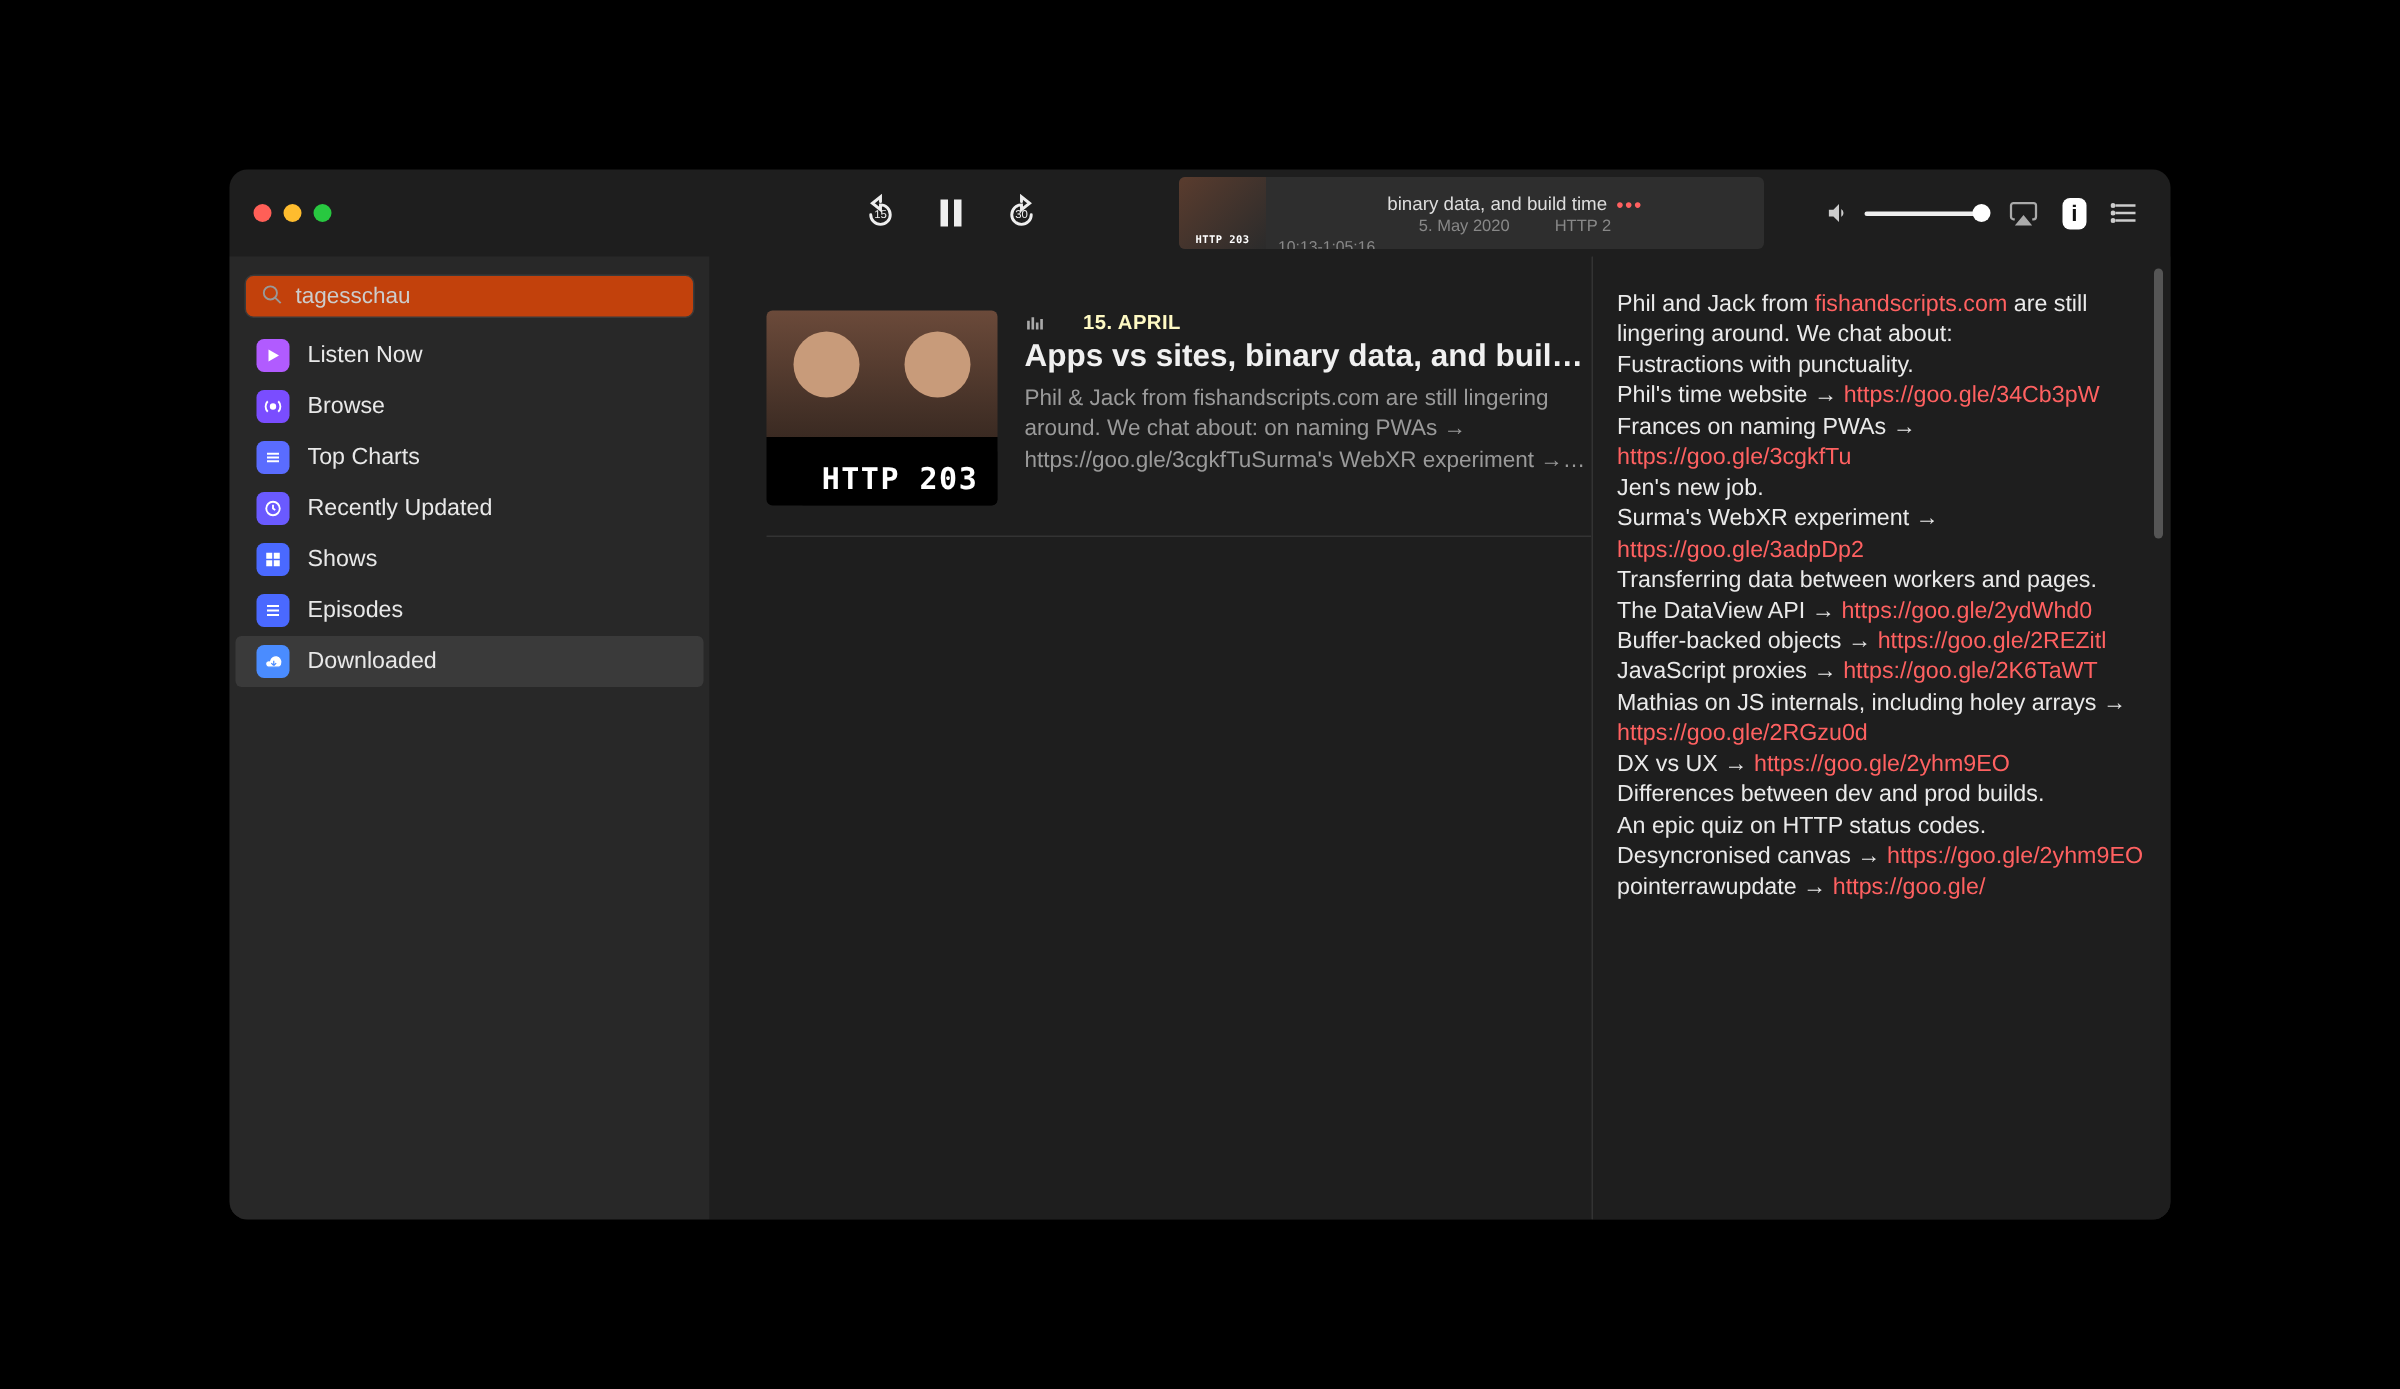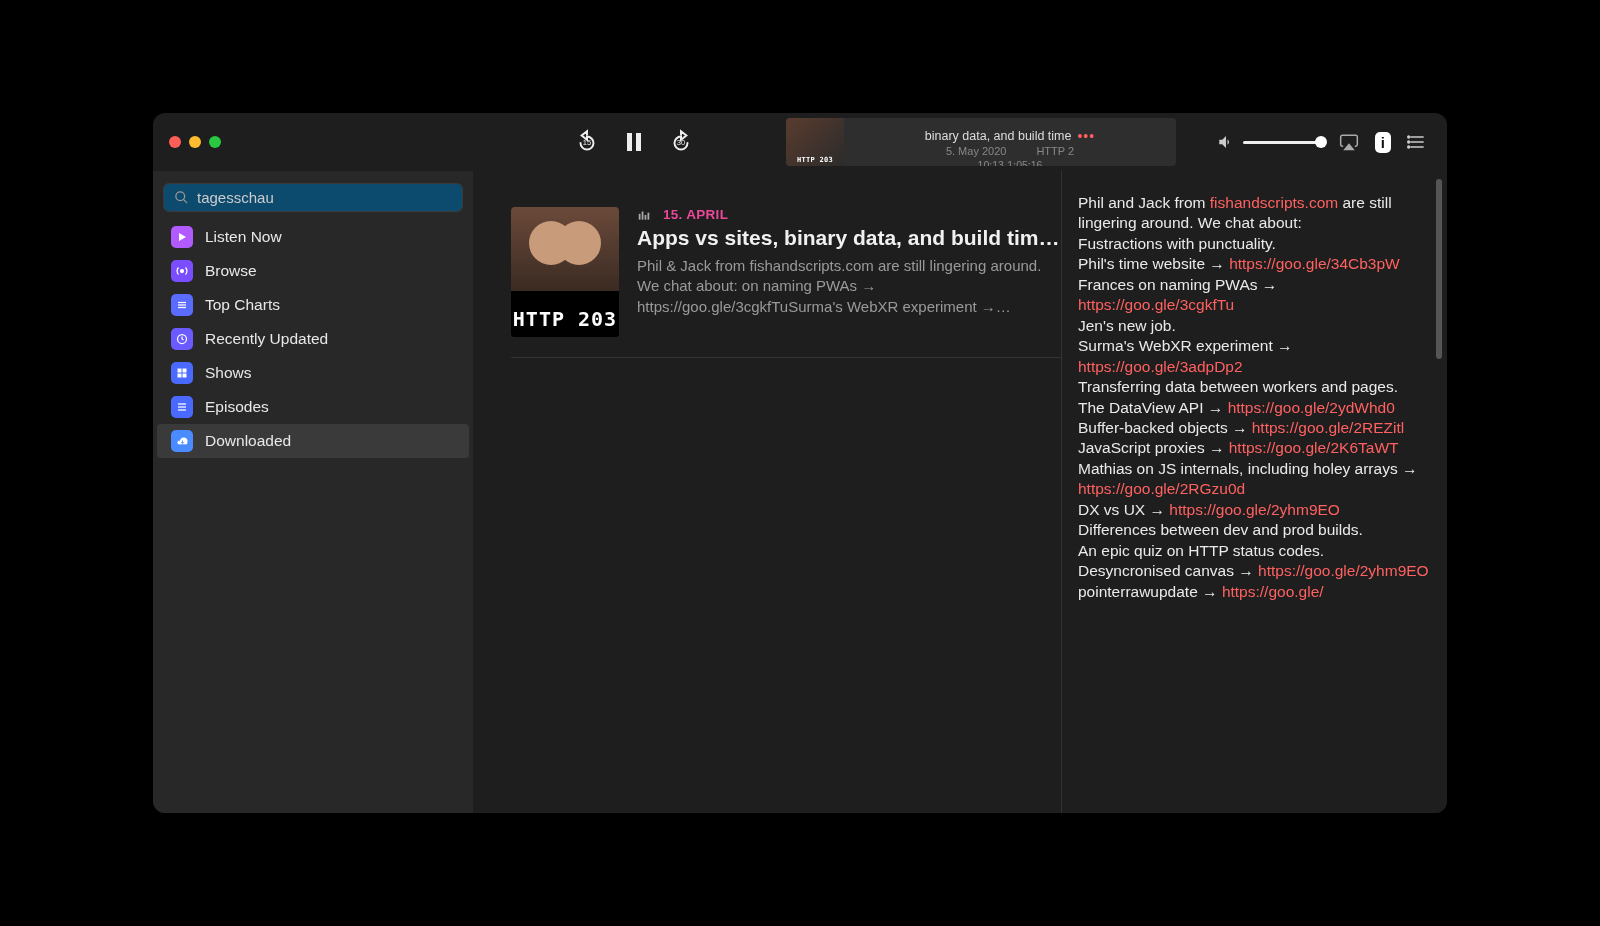--- a/index.html
+++ b/index.html
@@ -98,21 +98,21 @@
   .np-title-row{
     display:flex;align-items:center;gap:6px;justify-content:center;
     white-space:nowrap;color:#ddd;font-size:12.5px;
   }
   .np-dots{color:#ff6060;font-size:14px;letter-spacing:1px;}
   .np-sub-row{
     display:flex;justify-content:center;gap:30px;
     color:#888;font-size:11px;margin-top:1px;
   }
   .np-time-row{
-    display:flex;justify-content:center;
+    display:flex;justify-content:flex-start;
     color:#888;font-size:10.5px;margin-top:2px;
   }
   .np-progress{
     height:2px;background:#555;position:absolute;left:0;right:0;bottom:0;
   }
   .np-progress-fill{height:100%;background:#aaa;width:14%;}
 
   .toolbar-right{
     display:flex;align-items:center;gap:16px;
     padding-right:20px;
@@ -143,22 +143,22 @@
     width: 320px;
     background: #282828;
     flex-shrink: 0;
     padding: 0;
     overflow-y: auto;
   }
   .search-wrap {
     padding: 12px 10px 8px 10px;
   }
   .search {
-    display:flex;align-items:center;gap:8px;
-    background:#0c4a6e;border:1px solid #3a3a3a;border-radius:6px;
+    display:flex;align-items:flex-start;gap:8px;
+    background:#c2410c;border:1px solid #3a3a3a;border-radius:6px;
     padding:5px 10px;color:#ccc;font-size:15px;
   }
   .sec-header{
     color:#888;font-size:12.5px;font-weight:600;
     padding:6px 14px 4px 14px;
   }
   .side-item{
     display:flex;align-items:center;gap:12px;
     padding:6px 14px;font-size:15.5px;color:#e8e8e8;
     border-radius:4px;margin:0 4px;cursor:pointer;
@@ -183,42 +183,42 @@
     background:#1e1e1e;
   }
   .episode-col{
     flex:1;padding:36px 0 0 38px;min-width:0;overflow:hidden;
   }
   .episode-row{
     display:flex;gap:18px;border-bottom:1px solid #333;
     padding-bottom:20px;margin-right:0;
   }
   .ep-art{
-    width:108px;height:130px;flex-shrink:0;
+    width:130px;height:130px;flex-shrink:0;
     background:linear-gradient(180deg,#6b4a3a 0%,#3a2a22 65%,#000 65%);
     border-radius:4px;position:relative;overflow:hidden;
-    display:flex;align-items:flex-end;justify-content:center;
+    display:flex;align-items:flex-end;justify-content:center;padding-left:24px;
   }
   .ep-art::before{
     content:"";position:absolute;top:14px;left:18px;width:44px;height:44px;
     border-radius:50%;background:#c89b7a;
   }
   .ep-art::after{
     content:"";position:absolute;top:14px;right:18px;width:44px;height:44px;
     border-radius:50%;background:#c89b7a;
   }
   .ep-art-label{
     position:relative;z-index:2;font-family:monospace;font-weight:700;
     font-size:20px;color:#fff;padding:6px 0;letter-spacing:1px;
     background:#000;width:100%;text-align:center;
   }
   .ep-meta{flex:1;min-width:0;}
   .ep-date-row{
-    display:flex;align-items:center;gap:12px;
-    color:#ec4899;font-size:13.5px;font-weight:700;letter-spacing:0.3px;
+    display:flex;align-items:center;gap:25px;
+    color:#fef9c3;font-size:13.5px;font-weight:700;letter-spacing:0.3px;
   }
   .ep-title{
     font-size:21px;font-weight:700;color:#f0f0f0;margin:4px 0 6px 0;
     white-space:nowrap;overflow:hidden;text-overflow:ellipsis;
   }
   .ep-desc{
     font-size:15px;color:#9a9a9a;line-height:1.35;
     display:-webkit-box;-webkit-line-clamp:3;-webkit-box-orient:vertical;
     overflow:hidden;
   }

